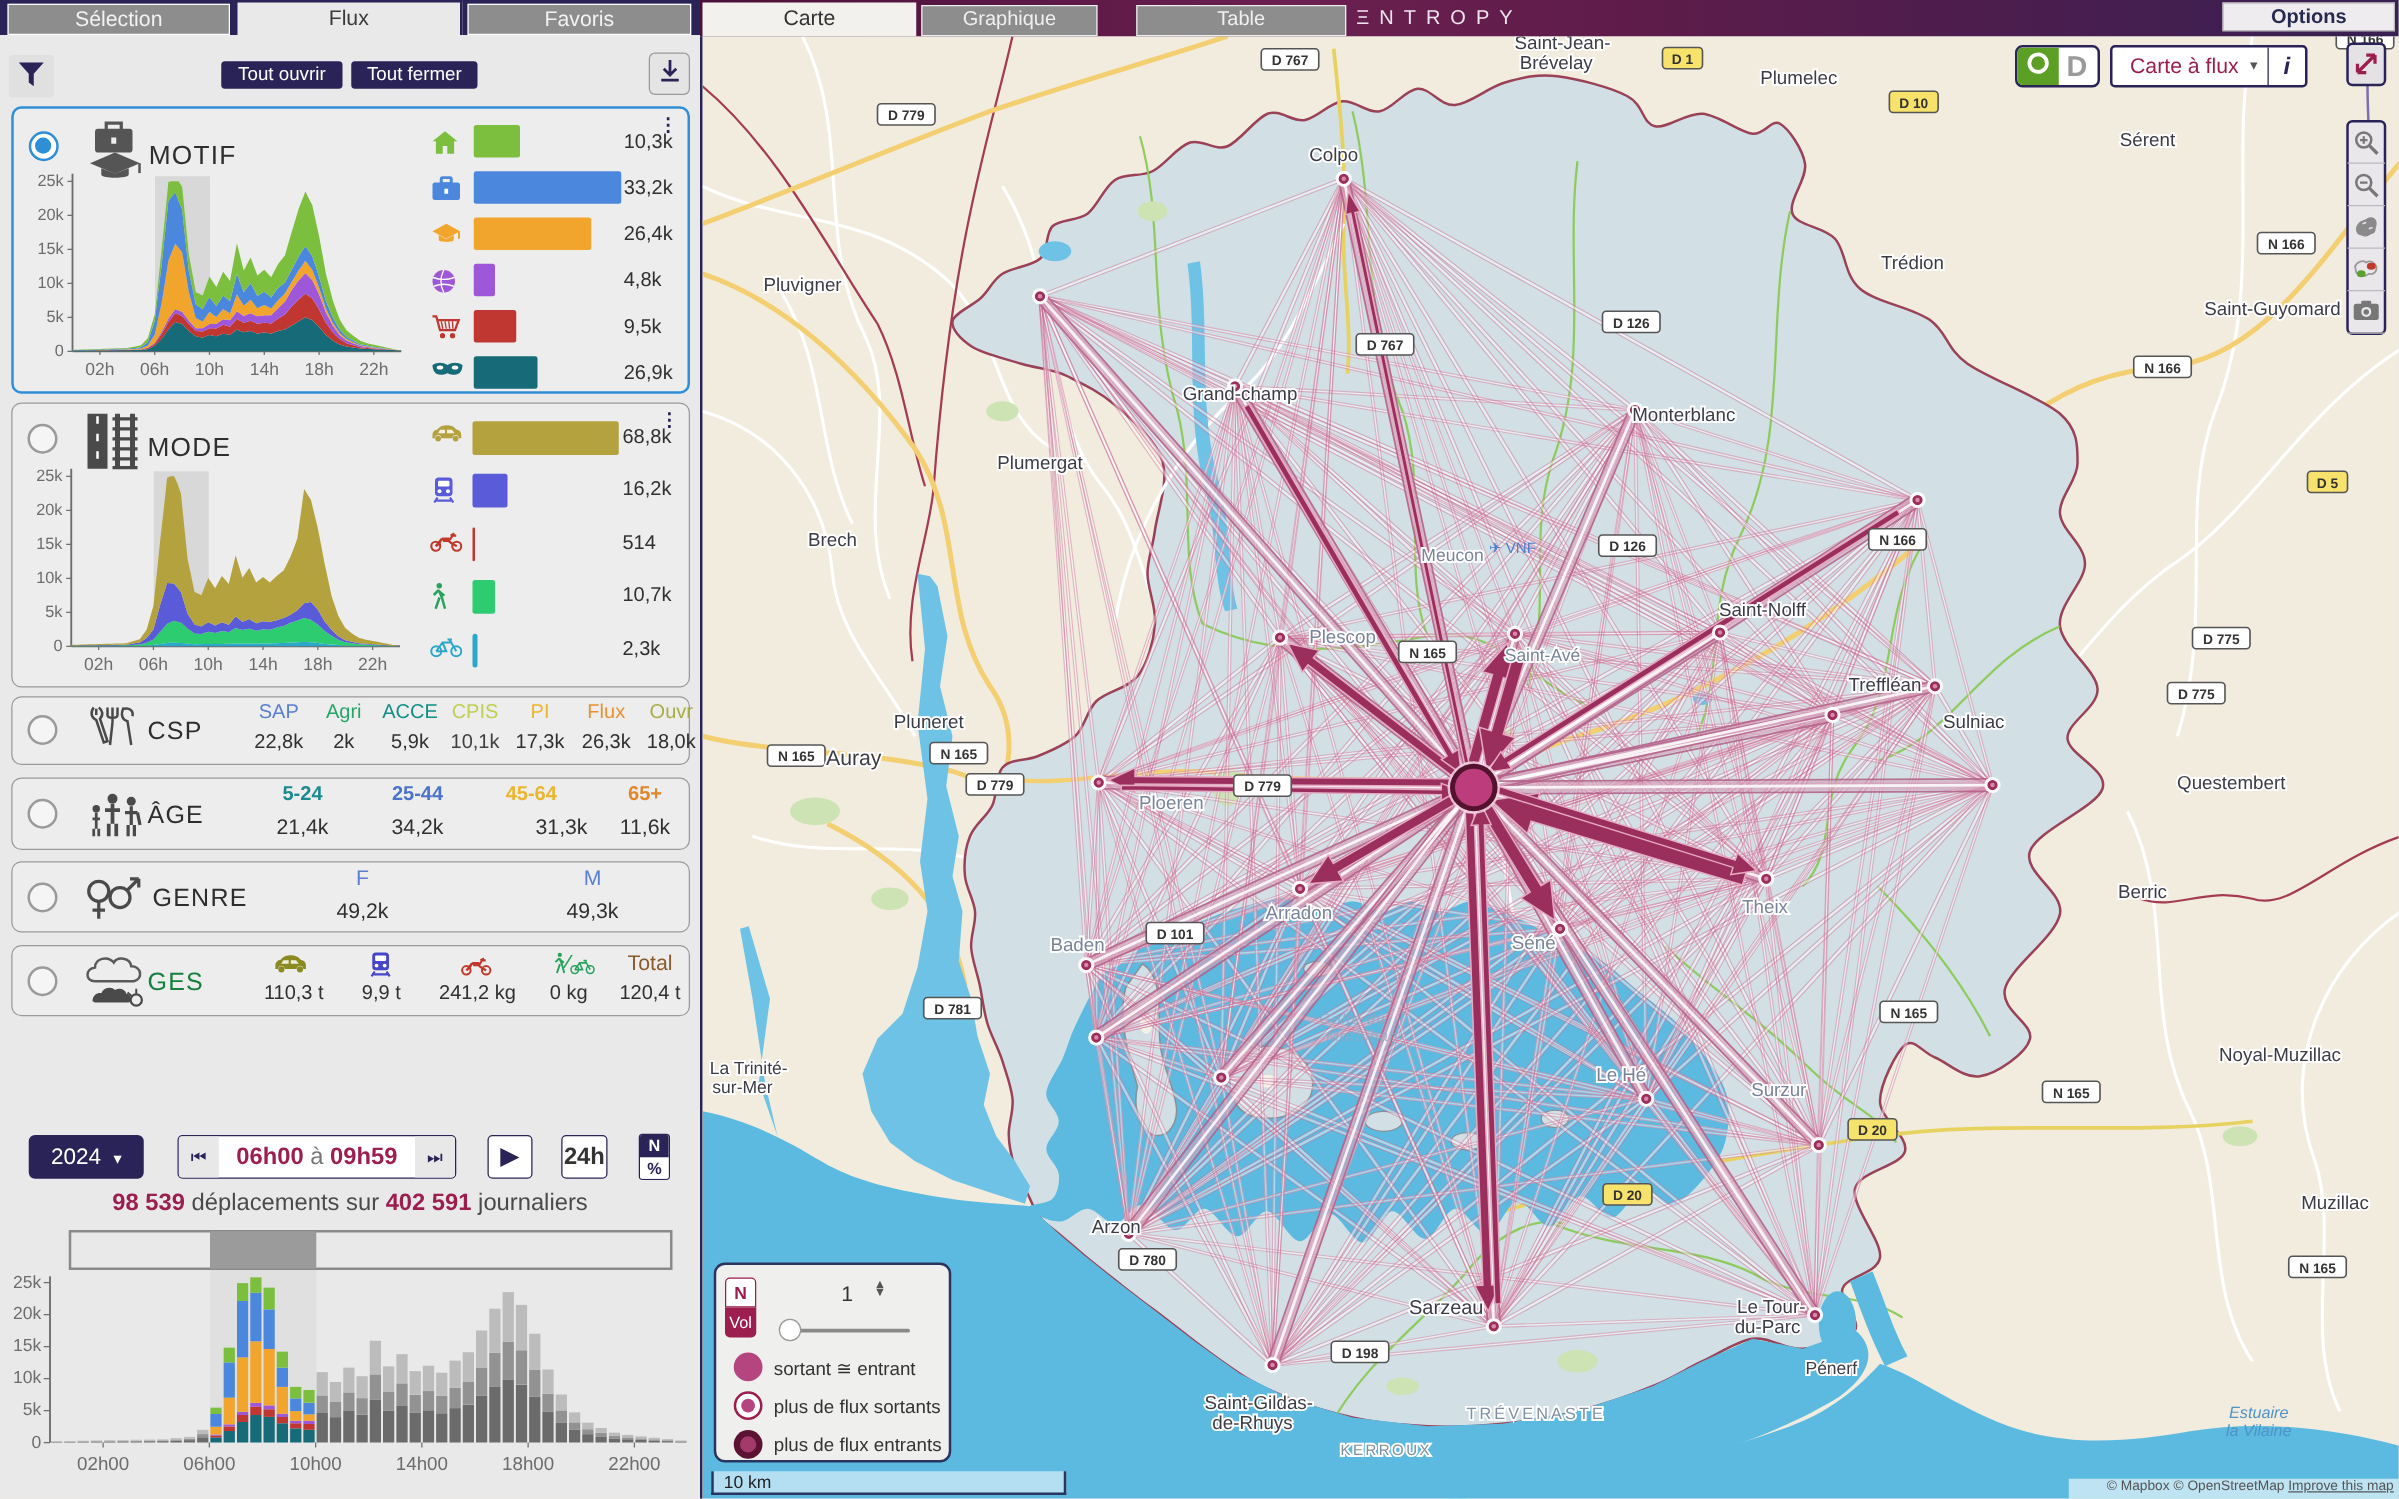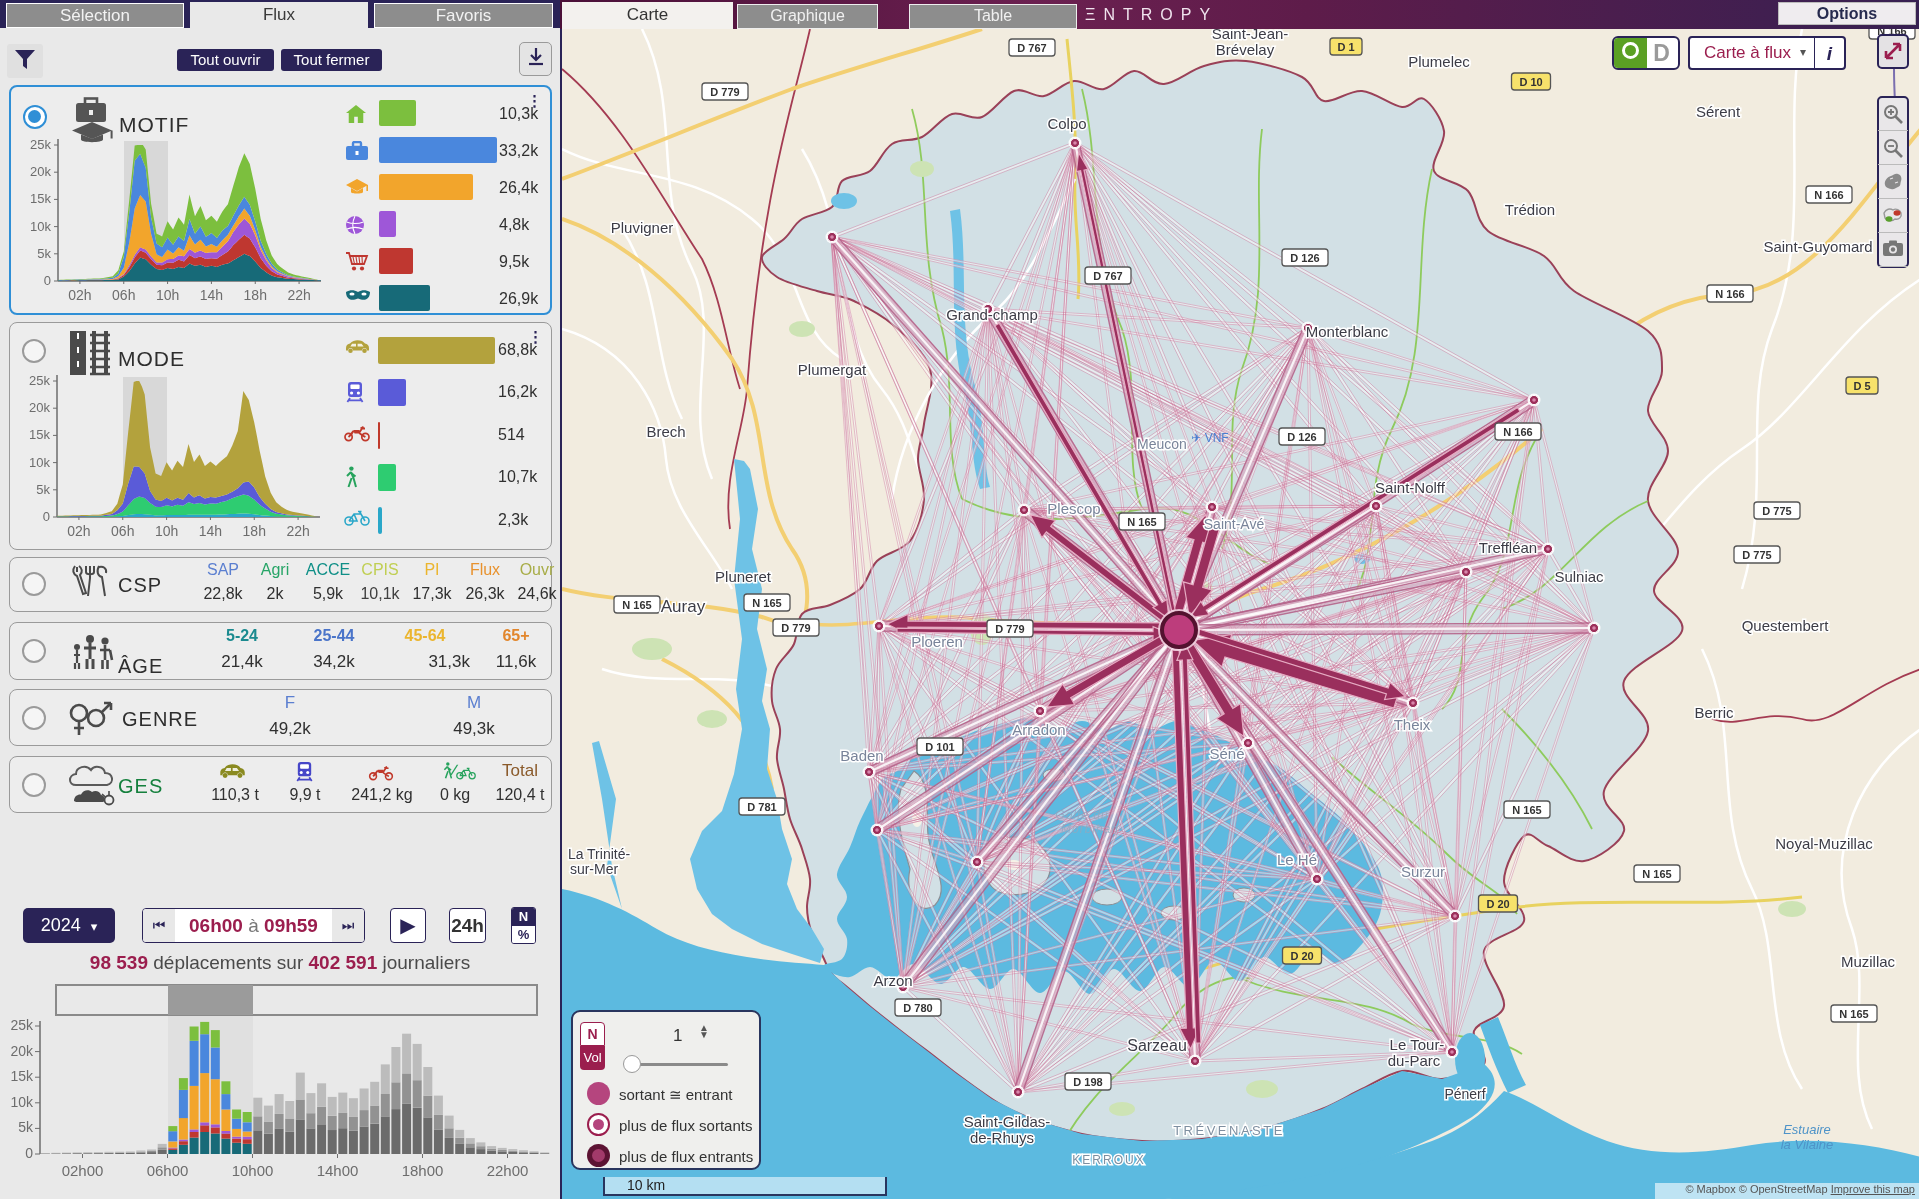--- a/index.html
+++ b/index.html
@@ -206,33 +206,33 @@
     <div class="abs" style="left:230px;top:27px;width:70px;text-align:center;font-size:16px;color:#303030">2k</div>
     <div class="abs" style="left:283px;top:3px;width:70px;text-align:center;font-size:16px;color:#0f8f87">ACCE</div>
     <div class="abs" style="left:283px;top:27px;width:70px;text-align:center;font-size:16px;color:#303030">5,9k</div>
     <div class="abs" style="left:335px;top:3px;width:70px;text-align:center;font-size:16px;color:#c0cf52">CPIS</div>
     <div class="abs" style="left:335px;top:27px;width:70px;text-align:center;font-size:16px;color:#404040">10,1k</div>
     <div class="abs" style="left:387px;top:3px;width:70px;text-align:center;font-size:16px;color:#ebb52e">PI</div>
     <div class="abs" style="left:387px;top:27px;width:70px;text-align:center;font-size:16px;color:#303030">17,3k</div>
     <div class="abs" style="left:440px;top:3px;width:70px;text-align:center;font-size:16px;color:#e8922e">Flux</div>
     <div class="abs" style="left:440px;top:27px;width:70px;text-align:center;font-size:16px;color:#303030">26,3k</div>
     <div class="abs" style="left:492px;top:3px;width:70px;text-align:center;font-size:16px;color:#a8ad48">Ouvr</div>
-    <div class="abs" style="left:492px;top:27px;width:70px;text-align:center;font-size:16px;color:#303030">24,6k</div>
+    <div class="abs" style="left:492px;top:27px;width:70px;text-align:center;font-size:16px;color:#303030">18,0k</div>
   </div>
 <div class="panel" style="top:622px;height:58px">
     <div class="abs" style="left:12px;top:16px"><span style="display:inline-block;width:24px;height:24px;border-radius:50%;border:2.5px solid #9a9a9a;background:#f5f5f5"></span></div>
     <div class="abs" style="left:58px;top:10px"><svg width="46" height="38" viewBox="0 0 46 38">
         <circle cx="9" cy="14" r="3" fill="#4a4a4a"></circle>
         <path d="M9 17 L9 30 M6 22 L12 22 M7 30 L7 36 M11 30 L11 36" stroke="#4a4a4a" stroke-width="2.2"></path>
         <circle cx="22" cy="6" r="4" fill="#4a4a4a"></circle>
         <path d="M22 10 L22 26 M16 15 L28 15 M19 26 L19 36 M25 26 L25 36" stroke="#4a4a4a" stroke-width="3"></path>
         <circle cx="37" cy="8" r="3.6" fill="#4a4a4a"></circle>
         <path d="M37 12 L37 27 M32 17 L42 17 M34.5 27 L34.5 36 M39.5 27 L39.5 36 M42 17 L44 27" stroke="#4a4a4a" stroke-width="2.6"></path>
       </svg></div>
-    <div class="abs" style="left:108px;top:32px;font-size:20px;letter-spacing:1px;color:#2e2e2e">ÂGE</div>
+    <div class="abs" style="left:108px;top:18px;font-size:20px;letter-spacing:1px;color:#2e2e2e">ÂGE</div>
     <div class="abs" style="left:187px;top:4px;width:90px;text-align:center;font-size:16px;font-weight:bold;color:#1b8a8f">5-24</div>
     <div class="abs" style="left:187px;top:29px;width:90px;text-align:center;font-size:17px;color:#303030">21,4k</div>
     <div class="abs" style="left:279px;top:4px;width:90px;text-align:center;font-size:16px;font-weight:bold;color:#4a74c9">25-44</div>
     <div class="abs" style="left:279px;top:29px;width:90px;text-align:center;font-size:17px;color:#303030">34,2k</div>
     <div class="abs" style="left:370px;top:4px;width:90px;text-align:center;font-size:16px;font-weight:bold;color:#ebb52e">45-64</div>
     <div class="abs" style="left:370px;top:29px;width:90px;text-align:right;font-size:17px;color:#303030">31,3k</div>
     <div class="abs" style="left:461px;top:4px;width:90px;text-align:center;font-size:16px;font-weight:bold;color:#e2862c">65+</div>
     <div class="abs" style="left:461px;top:29px;width:90px;text-align:center;font-size:17px;color:#303030">11,6k</div>
   </div>
 <div class="panel" style="top:689px;height:57px">
@@ -1796,13 +1796,13 @@
     <div style="position:absolute;left:50px;top:43px;width:18px;height:18px;background:#fff;border:1.5px solid #999;border-radius:50%"></div>
     <div style="position:absolute;left:14px;top:70px;width:23px;height:23px;border-radius:50%;background:#b5457e"></div>
     <div style="position:absolute;left:46px;top:74px;font-size:15px;color:#333;white-space:nowrap">sortant ≅ entrant</div>
     <div style="position:absolute;left:14px;top:101px;width:23px;height:23px;border-radius:50%;background:#fff;border:2px solid #9b1e4e"></div>
     <div style="position:absolute;left:20px;top:107px;width:11px;height:11px;border-radius:50%;background:#b5457e"></div>
     <div style="position:absolute;left:46px;top:105px;font-size:15px;color:#333;white-space:nowrap">plus de flux sortants</div>
     <div style="position:absolute;left:14px;top:132px;width:23px;height:23px;border-radius:50%;background:#5c1333"></div>
     <div style="position:absolute;left:19px;top:137px;width:13px;height:13px;border-radius:50%;background:#a23a6a"></div>
     <div style="position:absolute;left:46px;top:136px;font-size:15px;color:#333;white-space:nowrap">plus de flux entrants</div>
   </div>
-<div class="abs" style="left:603px;top:1177px;width:284px;height:19px;background:rgba(210,235,248,0.75);border:2px solid #29355e;border-top:none;font-size:14px;color:#222;padding-left:22px">10 km</div>
+<div class="abs" style="left:569px;top:1177px;width:284px;height:19px;background:rgba(210,235,248,0.75);border:2px solid #29355e;border-top:none;font-size:14px;color:#222;padding-left:8px">10 km</div>
 <div class="abs" style="left:1655px;top:1183px;width:264px;height:16px;background:rgba(255,255,255,0.6);font-size:11px;color:#555;text-align:right;padding-right:4px">© Mapbox © OpenStreetMap <u>Improve this map</u></div>
 </body></html>

